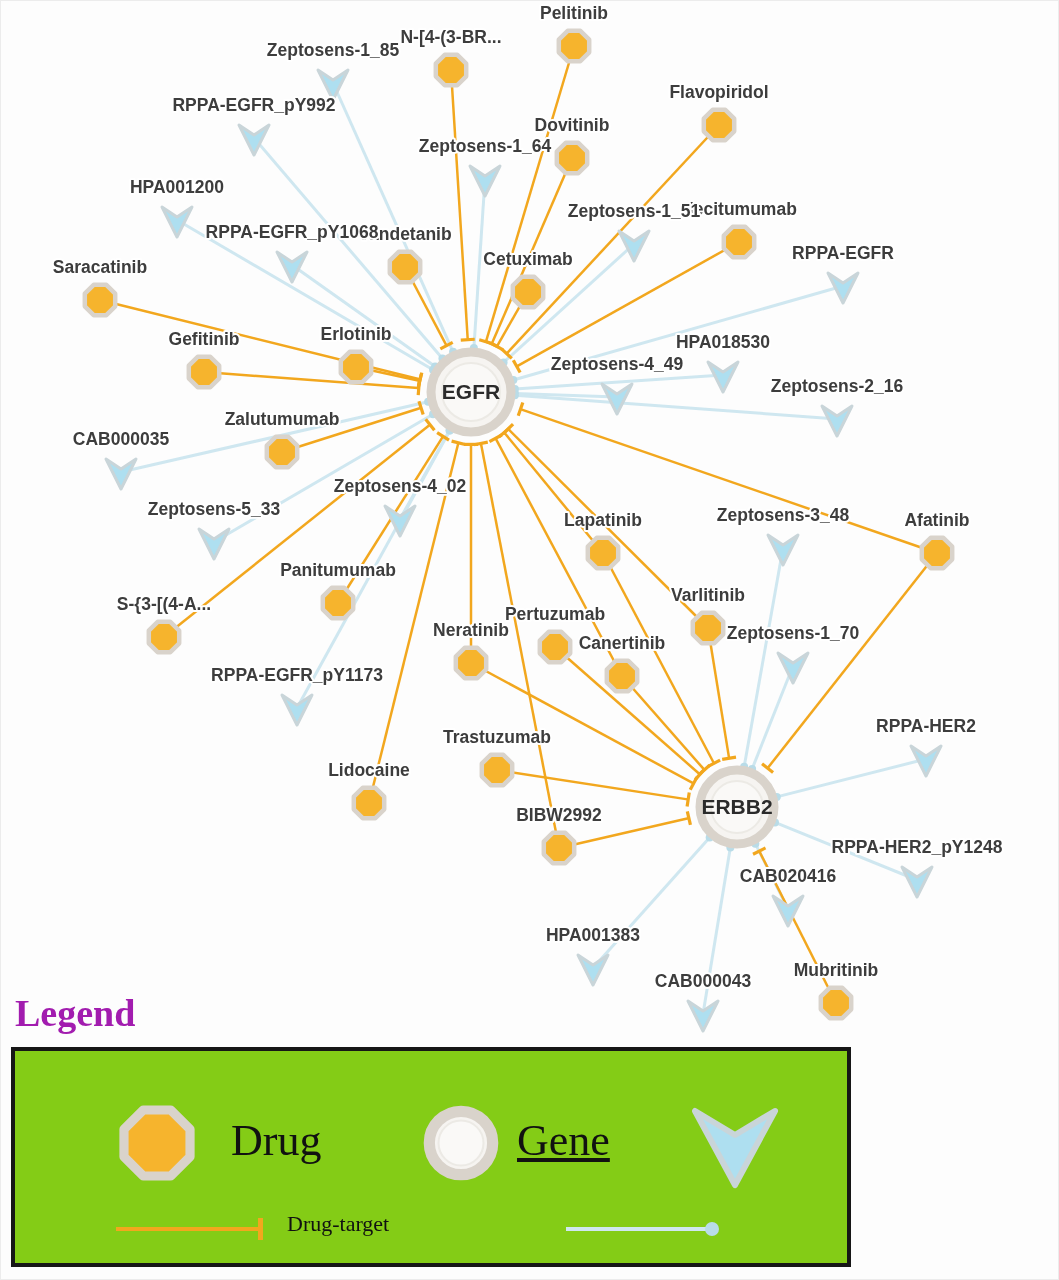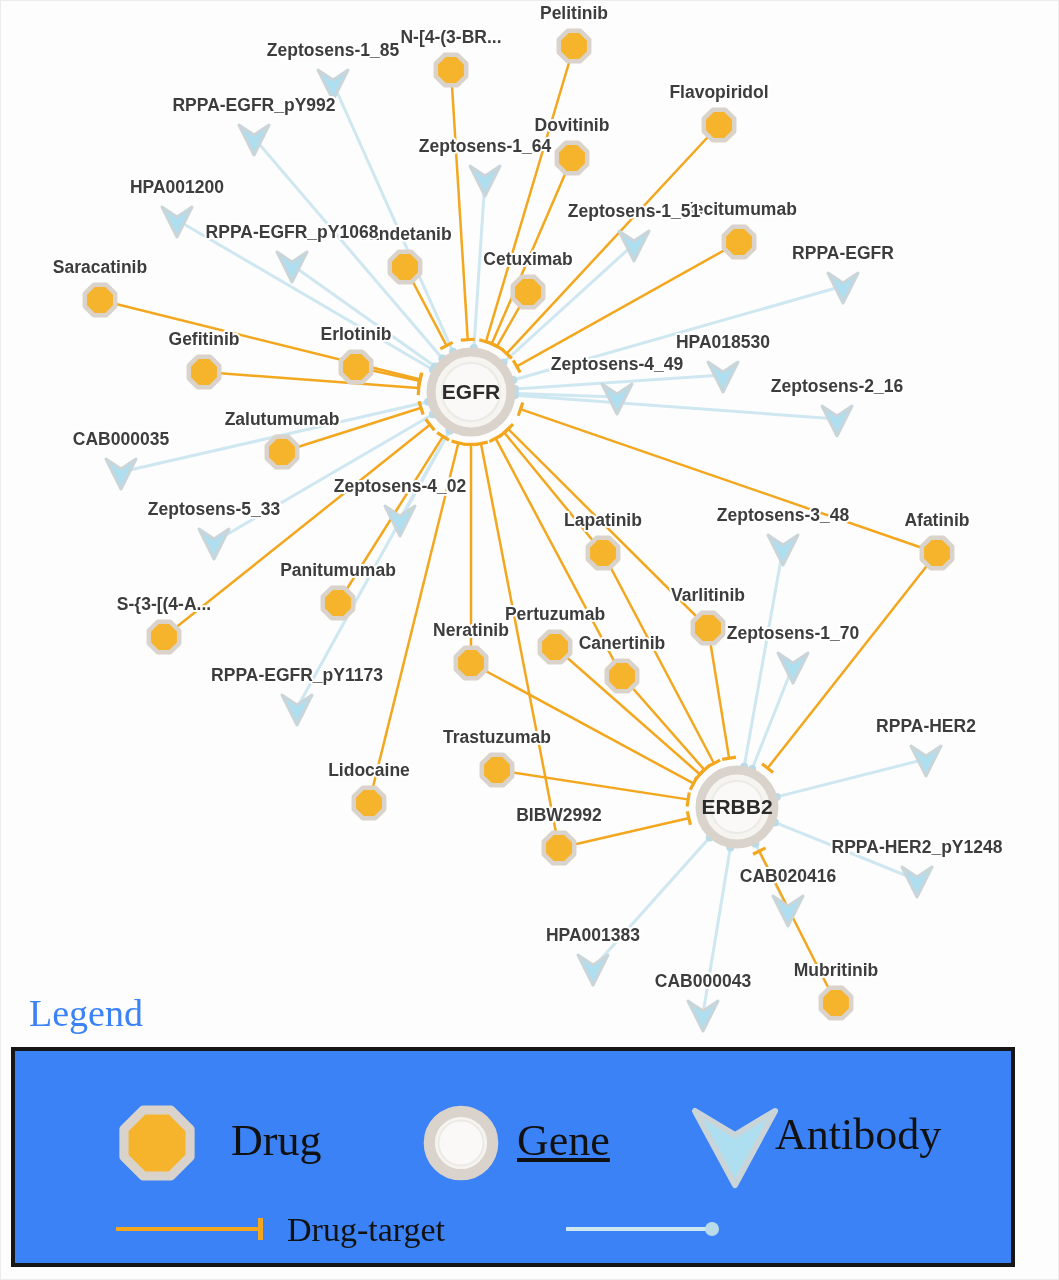--- a/index.html
+++ b/index.html
@@ -7,38 +7,38 @@
     position:relative;
     width:1059px; height:1280px;
     background:#fdfdfd;
     font-family:"Liberation Sans", sans-serif;
     overflow:hidden;
     border:1px solid #ececec;
     box-sizing:border-box;
   }
   #network-svg { position:absolute; left:0; top:0; }
   .legend-title {
-    position:absolute; left:28px; top:990px;
+    position:absolute; left:14px; top:990px;
     font-family:"Liberation Serif", serif;
-    font-weight:normal; font-size:38px; color:#3b82f6;
+    font-weight:bold; font-size:38px; color:#a21caf;
   }
   .legend-box {
     position:absolute; left:10px; top:1046px;
-    width:1004px; height:220px;
-    border:4px solid #161616; background:#3b82f6;
+    width:840px; height:220px;
+    border:4px solid #161616; background:#84cc16;
     box-sizing:border-box;
   }
   .legend-box .abs { position:absolute; }
   .legend-node-label {
     font-family:"Liberation Serif", serif;
     font-size:44px; color:#111; line-height:1;
   }
   .legend-edge-label {
     font-family:"Liberation Serif", serif;
-    font-size:34px; color:#111; line-height:1;
+    font-size:22px; color:#111; line-height:1;
   }
 </style>
 </head>
 <body>
 
 <div class="figure">
 
   <svg id="network-svg" width="1059" height="1280" viewBox="0 0 1059 1280">
       <defs>
         <marker id="tee" markerWidth="14" markerHeight="16" refX="10" refY="8" orient="auto" markerUnits="userSpaceOnUse">
@@ -305,21 +305,20 @@
 
     <svg class="abs" style="left:400px; top:46px;" width="92" height="92" viewBox="0 0 90 90">
       <circle cx="45" cy="45" r="31" fill="#f6f4f1" stroke="#d9d3cb" stroke-width="11"></circle>
       <circle cx="45" cy="45" r="22" fill="#faf9f7" stroke="#eceae5" stroke-width="2"></circle>
     </svg>
     <span class="abs legend-node-label" style="left:502px; top:68px;text-decoration:underline;">Gene</span>
 
     <svg class="abs" style="left:672px; top:38px;" width="96" height="108" viewBox="0 0 96 108">
       <path d="M 8 22 L 48 96 L 88 22 L 48 46 Z" fill="#aedff0" stroke="#c9d5d9" stroke-width="6" stroke-linejoin="round"></path>
     </svg>
-    <span class="abs legend-node-label" style="left:760px; top:62px;">Antibody</span>
 
     <svg class="abs" style="left:95px; top:164px;" width="170" height="28" viewBox="0 0 170 28">
       <line x1="6" y1="14" x2="148" y2="14" stroke="#f2a71e" stroke-width="4"></line>
       <rect x="148" y="3" width="5" height="22" fill="#f2a71e"></rect>
     </svg>
     <span class="abs legend-edge-label" style="left:272px; top:162px;">Drug-target</span>
 
     <svg class="abs" style="left:545px; top:164px;" width="170" height="28" viewBox="0 0 170 28">
       <line x1="6" y1="14" x2="148" y2="14" stroke="#cfe7f0" stroke-width="4"></line>
       <circle cx="152" cy="14" r="7" fill="#b9dce8"></circle>

